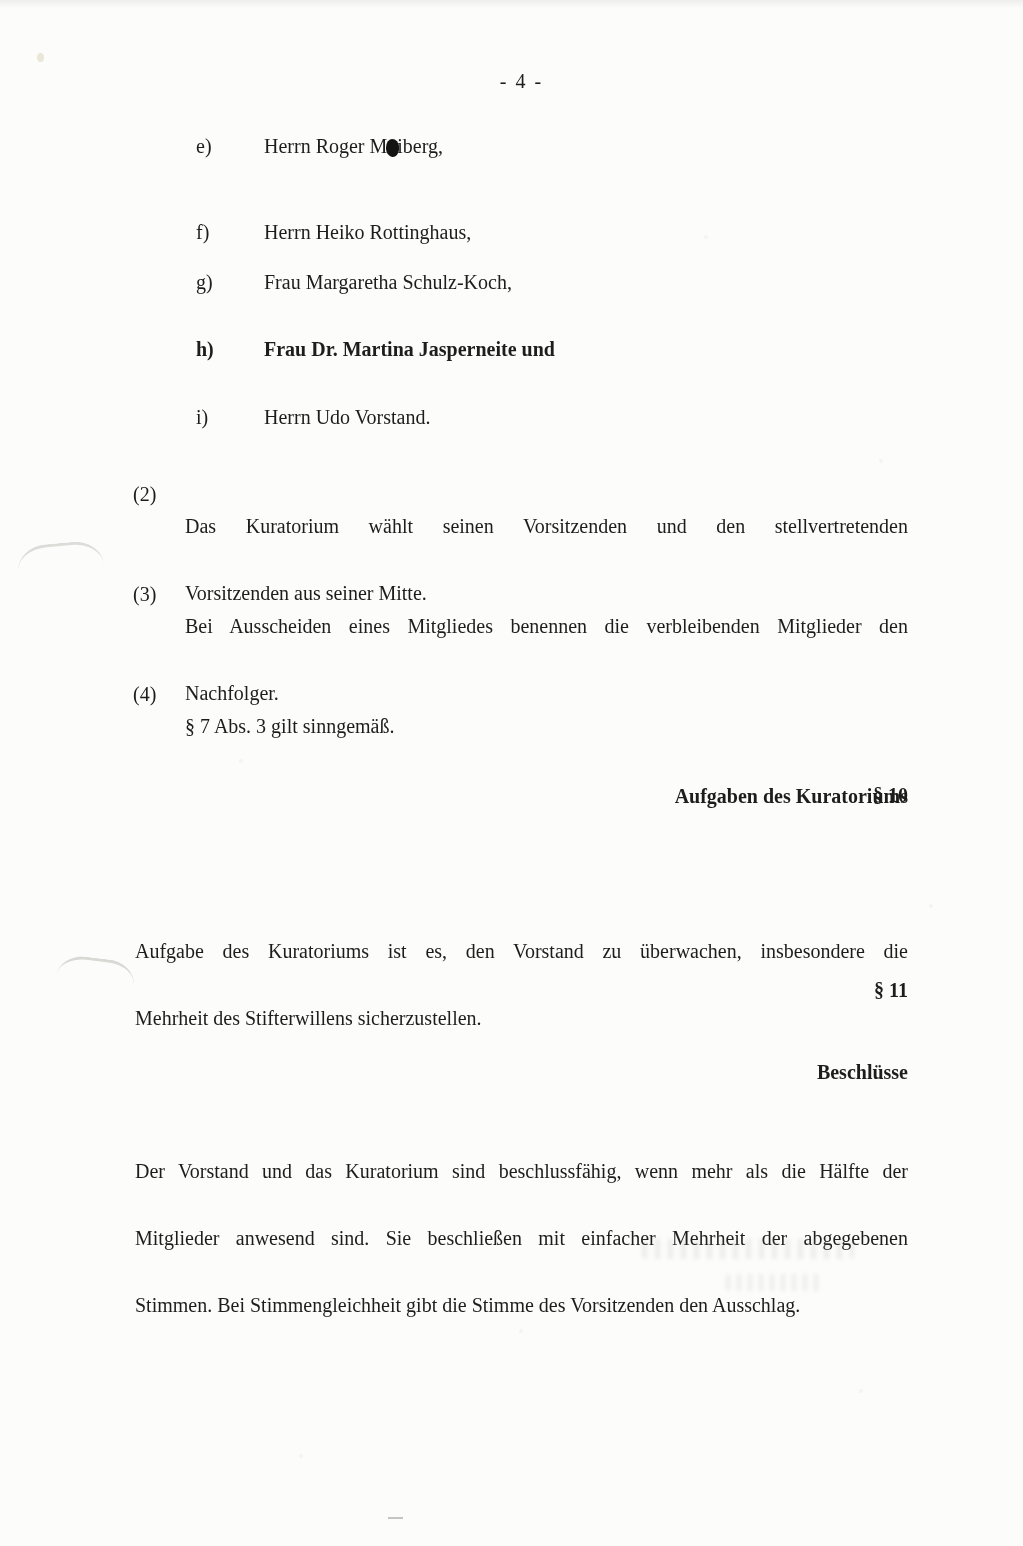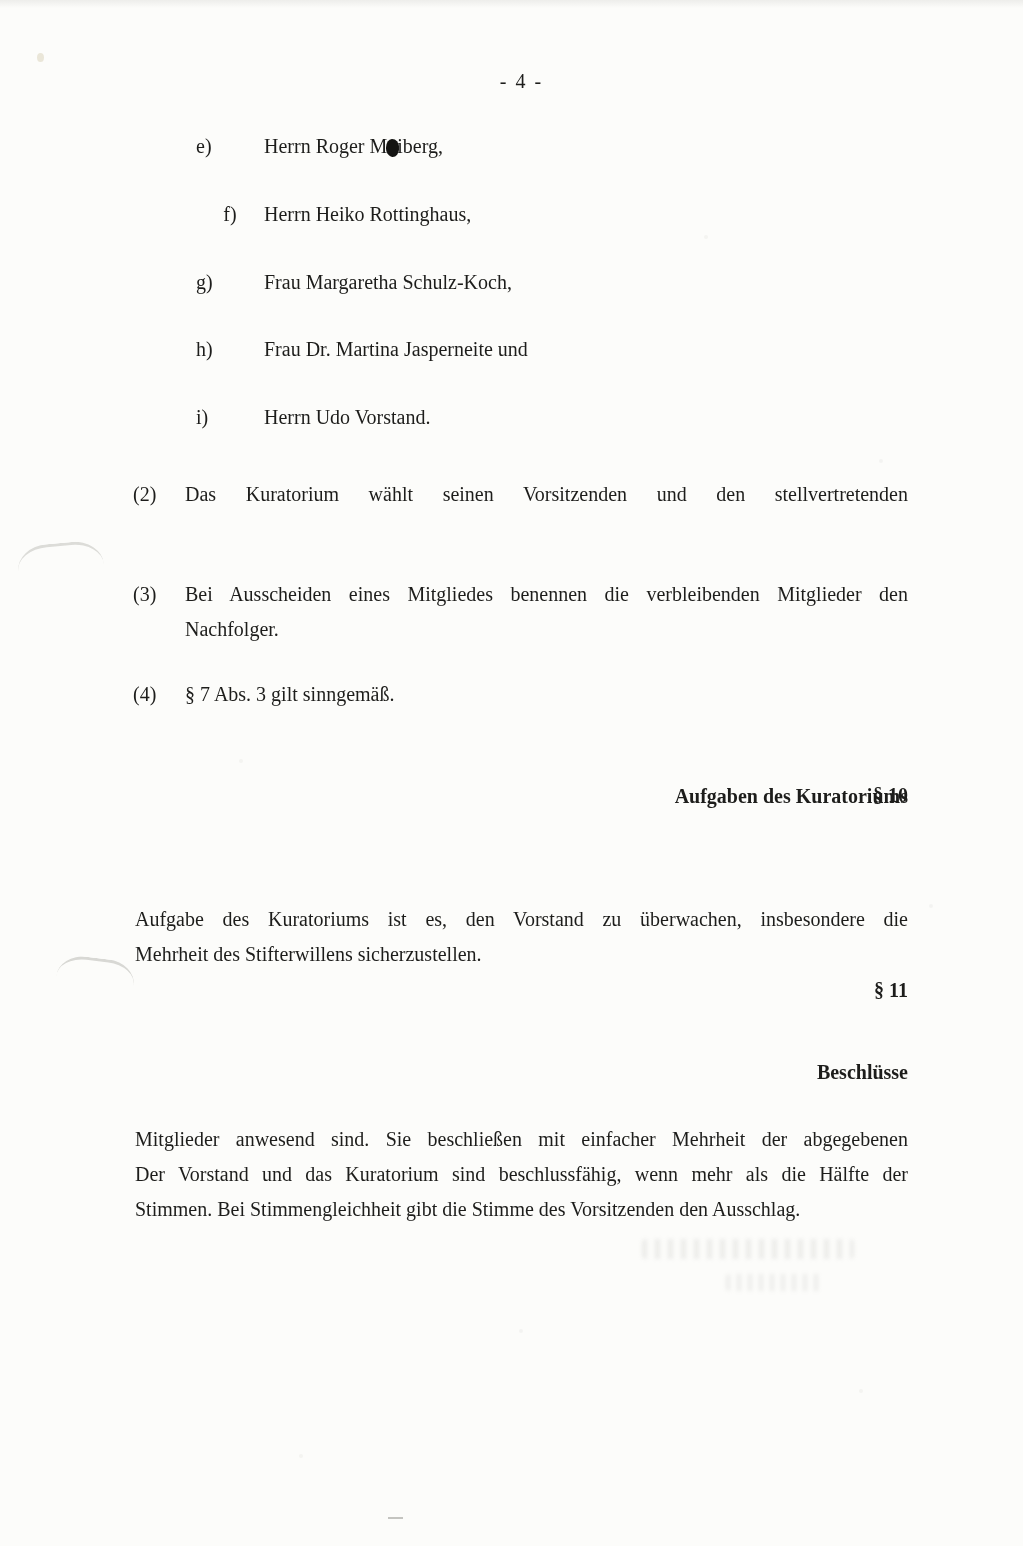--- a/index.html
+++ b/index.html
@@ -38,23 +38,23 @@
   .member-row {
     position: absolute;
     left: 196px;
     white-space: nowrap;
   }
   .member-row .letter {
     display: inline-block;
     width: 68px;
   }
   .row-e { top: 135px; }
-  .row-f { top: 203px; text-align: center; }
+  .row-f { top: 221px; }
   .row-g { top: 271px; }
-  .row-h { top: 338px; }
+  .row-h { top: 338px; font-weight: bold; }
   .row-i { top: 406px; }
 
   .ink-blot {
     display: inline-block;
     width: 13px;
     height: 17px;
     background: #141412;
     border-radius: 46% 54% 58% 42% / 52% 48% 55% 45%;
     vertical-align: -3px;
     margin: 0 -2px 0 -1px;
@@ -73,21 +73,21 @@
     line-height: 35px;
   }
   .clause .cbody {
     margin-left: 52px;
     width: 723px;
   }
   .clause-2 { top: 477px; }
   .clause-3 { top: 577px; }
   .clause-4 { top: 677px; }
 
-  .line { line-height: 35px; }
+  .line { line-height: 35px; margin-top: 32px; }
   .jline { text-align: justify; text-align-last: justify; }
   .lline { text-align: left; }
 
   .sec-head {
     position: absolute;
     left: 135px;
     width: 773px;
     text-align: right;
     font-weight: bold;
     line-height: 28px;
@@ -203,20 +203,21 @@
     </div>
 
   </div>
 
   <div class="pencil-arc arc-1"></div>
 
   <div class="clause clause-2">
     <span class="cnum">(2)</span>
     <div class="cbody">
       <div class="line jline">Das Kuratorium wählt seinen Vorsitzenden und den stellvertretenden</div>
+      <div class="line lline">Vorsitzenden aus seiner Mitte.</div>
     </div>
   </div>
 
   <div class="clause clause-3">
     <span class="cnum">(3)</span>
     <div class="cbody">
       <div class="line jline">Bei Ausscheiden eines Mitgliedes benennen die verbleibenden Mitglieder den</div>
       <div class="line lline">Nachfolger.</div>
     </div>
   </div>
@@ -235,22 +236,22 @@
     <div class="line jline">Aufgabe des Kuratoriums ist es, den Vorstand zu überwachen, insbesondere die</div>
     <div class="line lline">Mehrheit des Stifterwillens sicherzustellen.</div>
   </div>
 
   <div class="pencil-arc arc-2"></div>
 
   <div class="sec-head head-11">§ 11</div>
   <div class="sec-head sub-11">Beschlüsse</div>
 
   <div class="para para-11">
+    <div class="line jline">Der Vorstand und das Kuratorium sind beschlussfähig, wenn mehr als die Hälfte der</div>
     <div class="line jline">Mitglieder anwesend sind. Sie beschließen mit einfacher Mehrheit der abgegebenen</div>
-    <div class="line jline">Der Vorstand und das Kuratorium sind beschlussfähig, wenn mehr als die Hälfte der</div>
     <div class="line lline">Stimmen. Bei Stimmengleichheit gibt die Stimme des Vorsitzenden den Ausschlag.</div>
   </div>
 
   <div class="ghost-smudge ghost-1"></div>
   <div class="ghost-smudge ghost-2"></div>
 
   <div class="bottom-dash"></div>
 
 </div>
 

